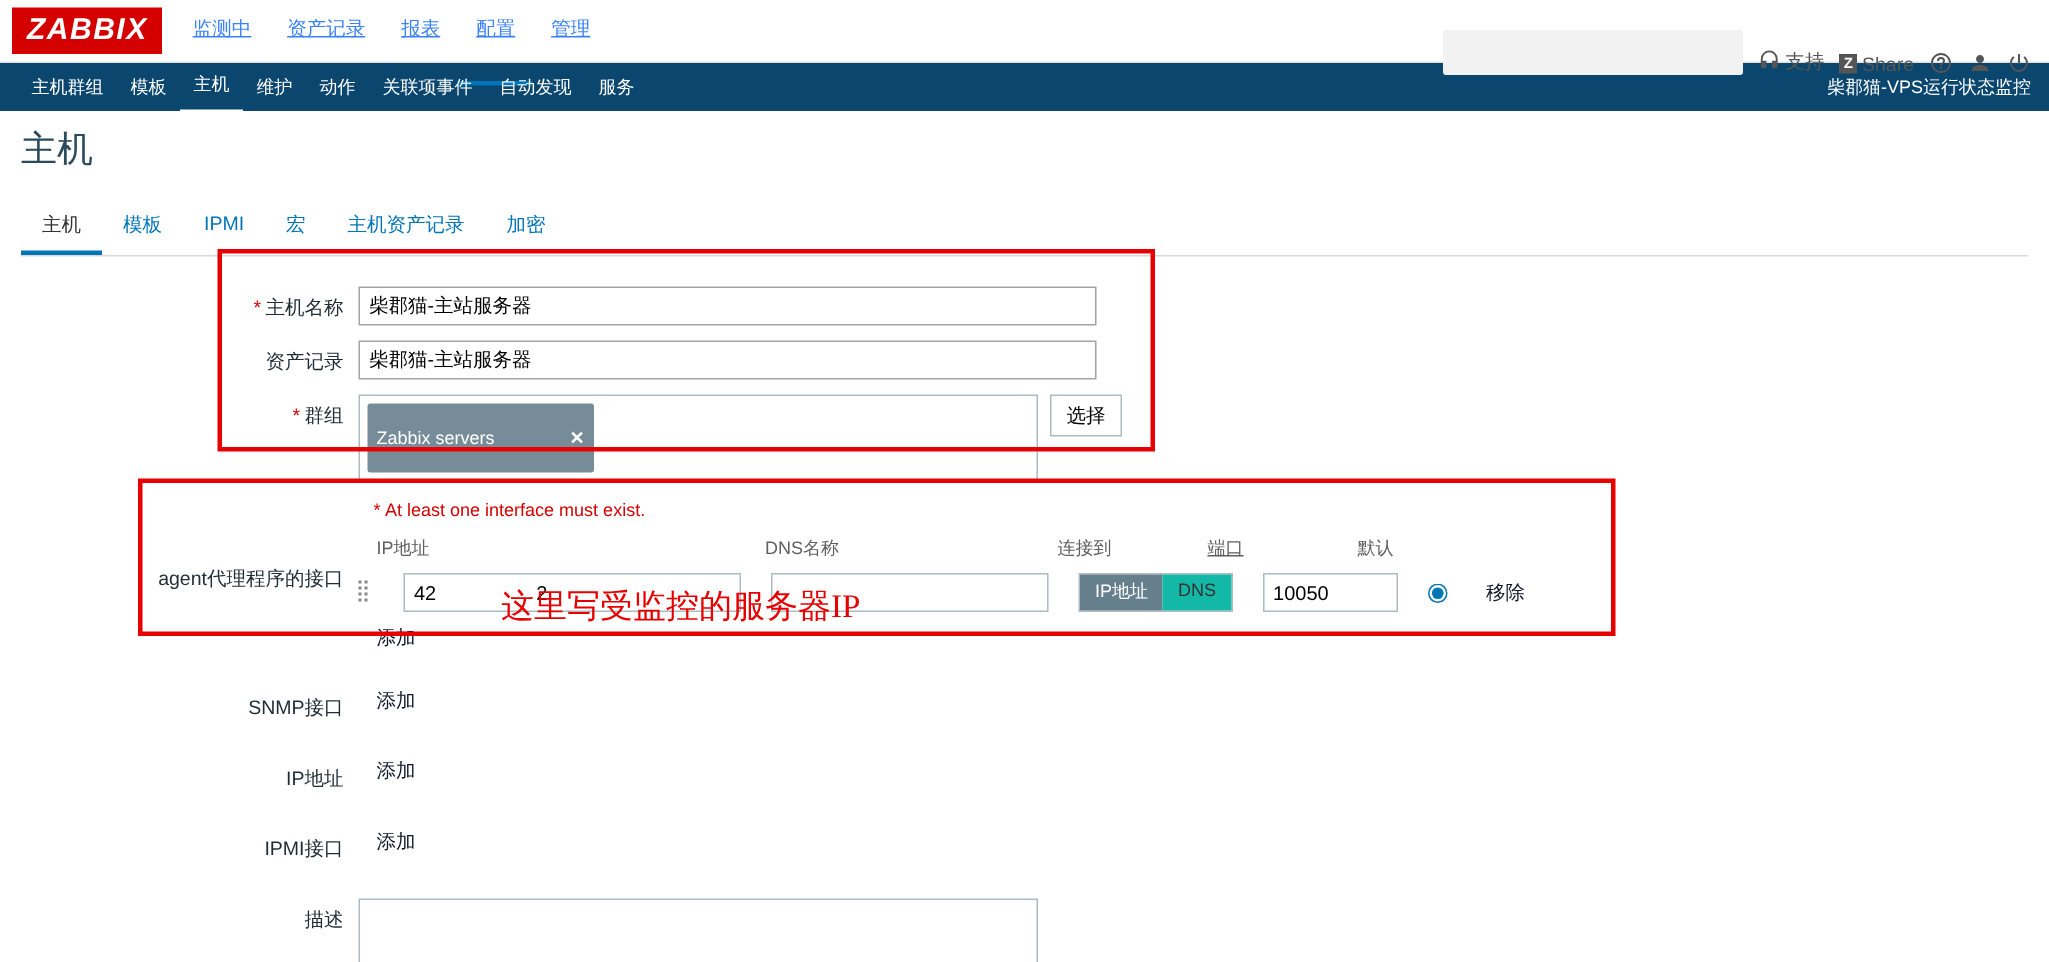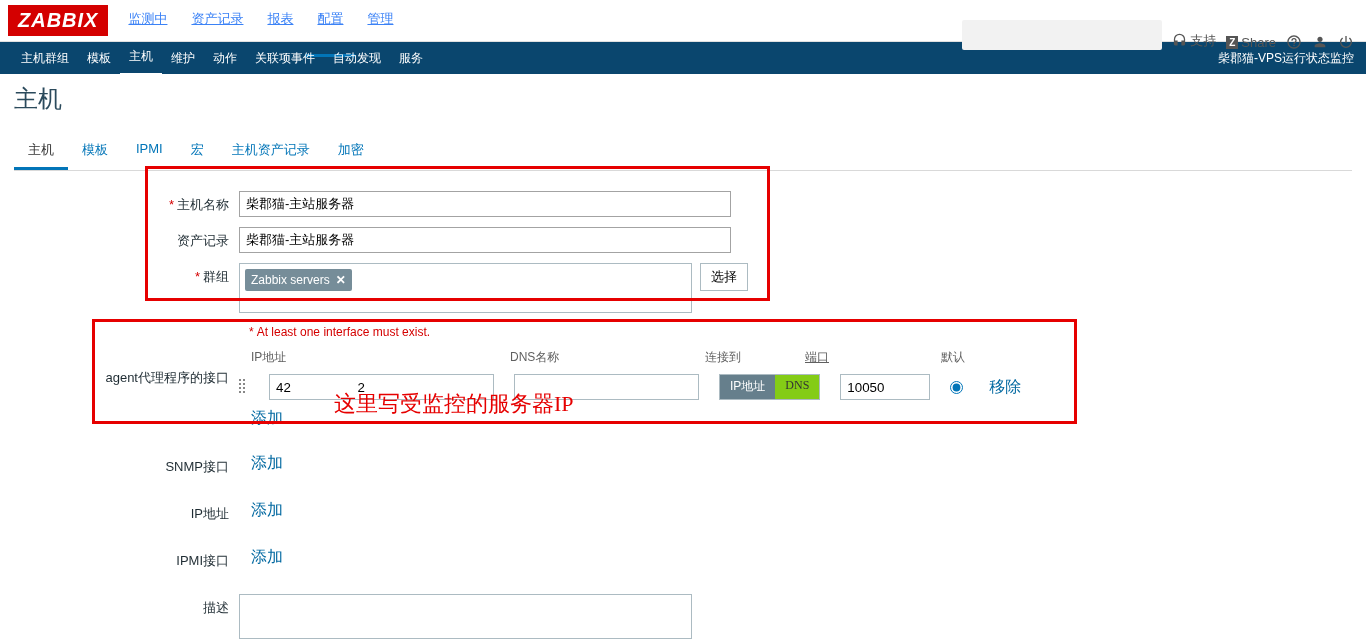--- a/index.html
+++ b/index.html
@@ -31,44 +31,44 @@
 
 .form-area { padding: 20px 0 0 0; }
 .form-row { display: flex; align-items: flex-start; margin-bottom: 10px; }
 .form-label { width: 225px; text-align: right; padding: 5px 10px 0 0; color: #1f2c33; font-size: 13px; }
 .req { color: #d40000; margin-right: 3px; }
 .form-field { flex: 1; }
 .text-input { width: 492px; height: 26px; border: 1px solid #a3a3a3; padding: 0 6px; font-size: 13px; }
 
 .group-chosen-wrap { display: flex; align-items: flex-start; gap: 8px; }
 .group-chosen { width: 453px; min-height: 50px; border: 1px solid #acbbc2; padding: 3px; }
-.group-pill { display: inline-flex; align-items: center; background: #768d99; color: #fff; font-size: 12px; padding: 4px 6px; border-radius: 2px; margin: 2px; }
+.group-pill { display: inline-flex; align-items: center; background: #768d99; color: #fff; font-size: 12px; padding: 16px 6px; border-radius: 2px; margin: 2px; gap: 44px; }
 .group-pill .x { margin-left: 6px; cursor: pointer; font-weight: bold; }
 .group-search { border: none; outline: none; width: 100%; padding: 4px 2px; color: #888; font-size: 13px; }
 .btn-sel { border: 1px solid #acbbc2; background: #fff; padding: 4px 10px; cursor: pointer; font-size: 13px; }
 
 .warn-msg { color: #d40000; font-size: 12px; padding: 2px 0 6px 235px; }
 
 .agent-section { padding: 0; }
 .col-ip { width: 235px; }
 .col-dns { width: 195px; margin-left: 24px; }
 .col-conn { width: 100px; }
 .col-port { width: 100px; text-decoration: underline; }
-.col-def { width: 60px; margin-left: 36px; }
+.col-def { width: 60px; }
 .drag-dots { width: 10px; height: 16px; display: grid; grid-template-columns: 3px 3px; grid-auto-rows: 3px; gap: 1px; }
 .drag-dots i { width: 2px; height: 2px; background: #888; }
 .ip-input { width: 225px; height: 26px; border: 1px solid #acbbc2; padding: 0 6px; }
 .dns-input { width: 185px; height: 26px; border: 1px solid #acbbc2; padding: 0 6px; }
 .port-input { width: 90px; height: 26px; border: 1px solid #acbbc2; padding: 0 6px; }
 .conn-toggle { display: flex; border: 1px solid #acbbc2; height: 26px; }
 .conn-toggle span { padding: 3px 10px; font-size: 12px; cursor: pointer; }
 .conn-toggle span.on { background: #667f8c; color: #fff; }
-.conn-toggle span.off { background: #84cc16; color: #333; font-family: Liberation Serif, serif; }
+.conn-toggle span.off { background: #14b8a6; color: #333; }
 .def-radio { accent-color: #0275b8; margin-right: 6px; }
-.link-blue { color: #0369a1; cursor: pointer; font-size: 16px; }
+.link-blue { color: #0f172a; cursor: pointer; font-size: 13px; }
 
 .redbox { position: absolute; border: 3px solid #e60000; pointer-events: none; }
 .annot { position: absolute; color: #e60000; font-size: 22px; font-family: "SimSun", serif; pointer-events: none; }
 </style>
 </head>
 <body>
 
 <div class="topbar">
   <div class="logo">ZABBIX</div>
   <div class="topnav">

